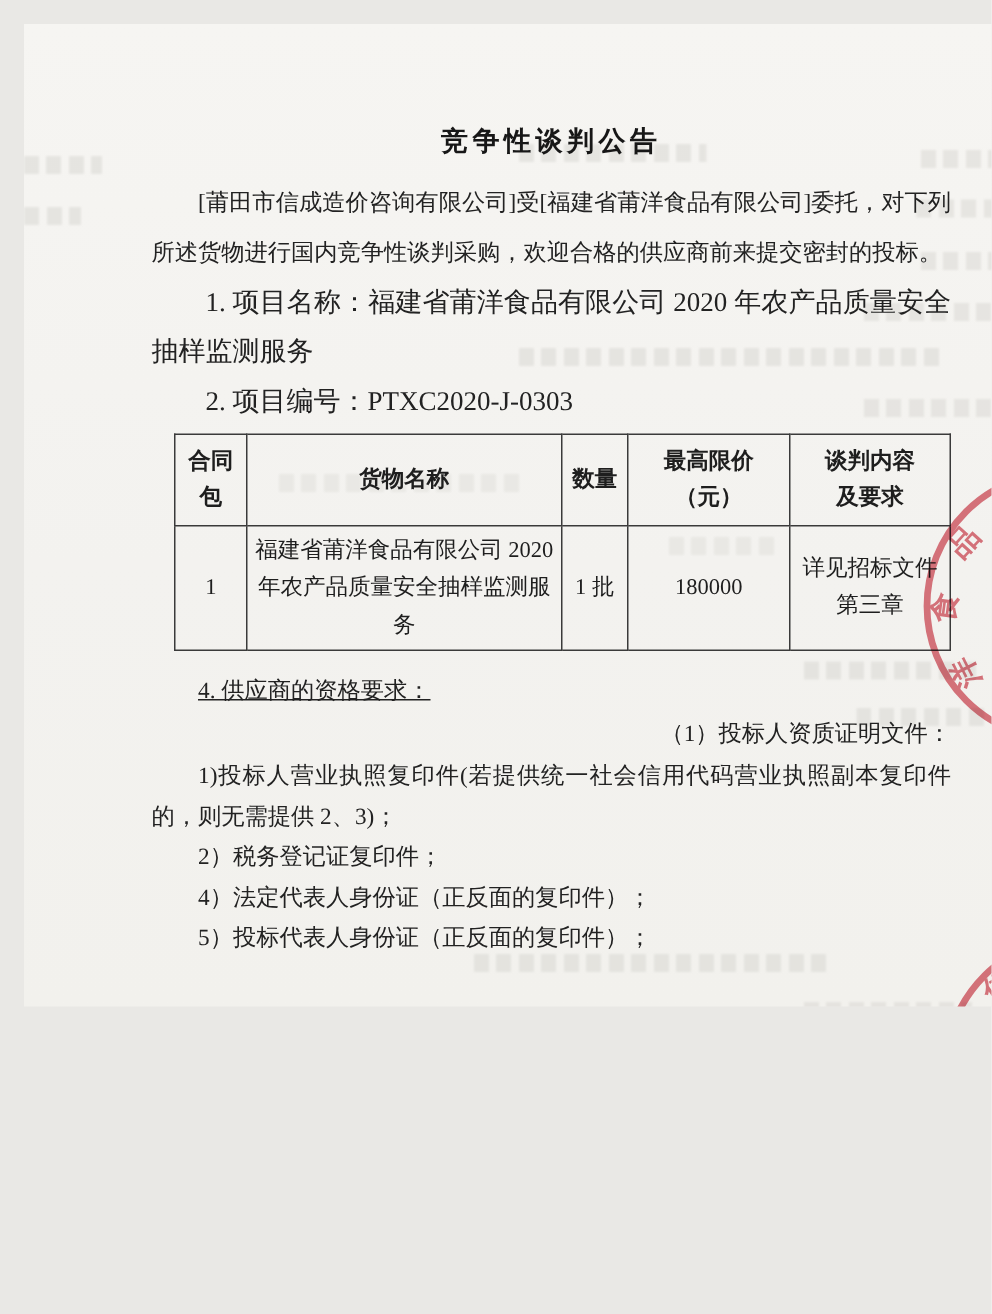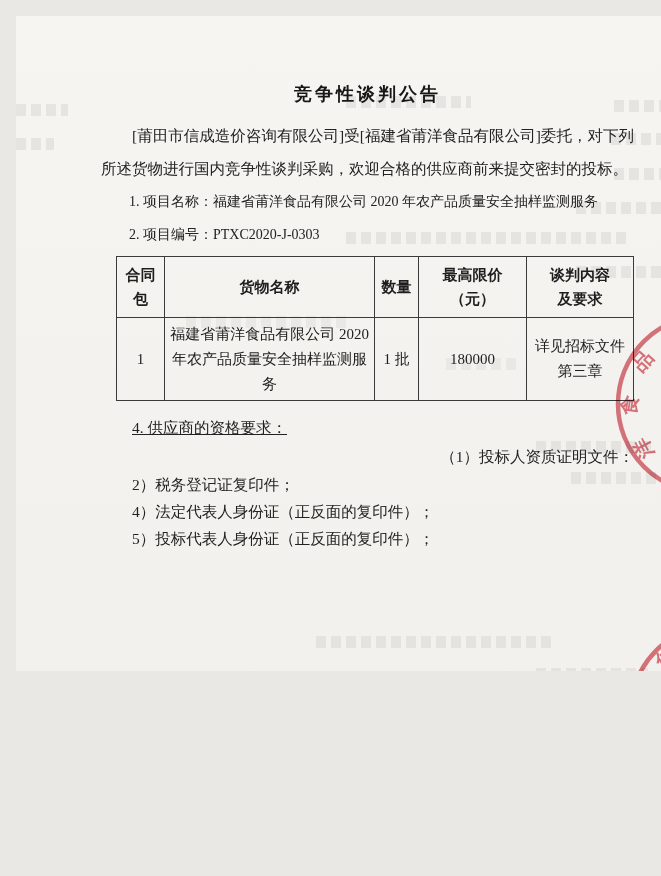--- a/index.html
+++ b/index.html
@@ -23,21 +23,21 @@
     margin:0 0 13px 0;
     font-size:18px;font-weight:bold;
     text-align:center;letter-spacing:3px;
     color:#171717;
   }
   .para{
     margin:0;font-size:15.5px;line-height:33px;
     text-align:justify;text-indent:2em;
     color:#222;
   }
-  .num-item{margin:0;font-size:14px;line-height:33px;text-indent:2em;text-align:justify;color:#222;}
+  .num-item{margin:0;font-size:18px;line-height:33px;text-indent:2em;text-align:justify;color:#222;}
   table.goods{
     border-collapse:collapse;
     margin:5px 0 0 15px;
     width:517px;
     table-layout:fixed;
     background:transparent;
   }
   table.goods th, table.goods td{
     border:1.5px solid #3a3a3a;
     text-align:center;vertical-align:middle;
@@ -126,20 +126,21 @@
           <td>180000</td>
           <td style="white-space:pre-line">详见招标文件
 第三章</td>
         </tr>
       </tbody>
     </table>
 
     <p class="sec4-head">4. 供应商的资格要求：</p>
 
     <p class="qual-head">（1）投标人资质证明文件：</p>
+    <p class="qual-item">1)投标人营业执照复印件(若提供统一社会信用代码营业执照副本复印件的，则无需提供 2、3)；</p>
     <p class="qual-item">2）税务登记证复印件；</p>
     <p class="qual-item">4）法定代表人身份证（正反面的复印件）；</p>
     <p class="qual-item">5）投标代表人身份证（正反面的复印件）；</p>
 
   </div>
 
   <svg class="seal" style="left:560px;top:280px;" width="260" height="220" viewBox="0 0 260 220">
     <circle cx="131" cy="108" r="89" stroke="#d85f6b" stroke-width="4.5"></circle>
     <defs>
       <path id="sealArc1" d="M 131,178 A 70,70 0 1,1 131,38 A 70,70 0 1,1 131,178" fill="none"></path>

